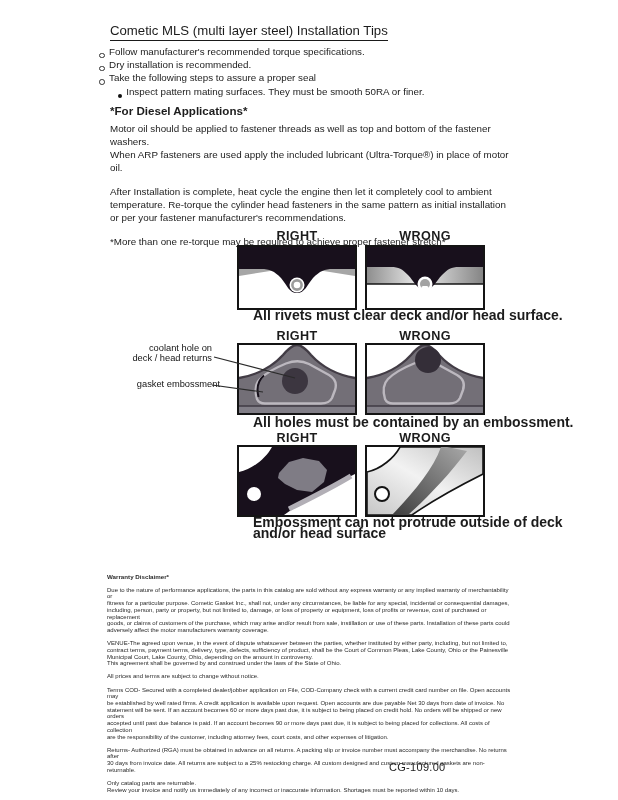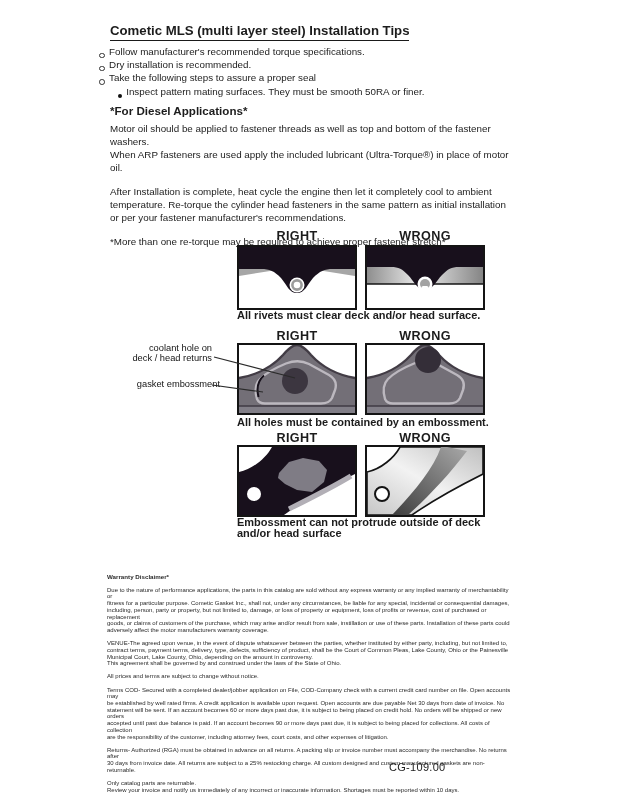--- a/index.html
+++ b/index.html
@@ -1,39 +1,39 @@
 <!DOCTYPE html>
 <html><head>
 <meta charset="utf-8">
 <style>
   html,body{margin:0;padding:0;background:#ffffff;}
   body{width:618px;height:800px;position:relative;overflow:hidden;
        font-family:"Liberation Sans","DejaVu Sans",sans-serif;color:#1c1c1c;}
   .abs{position:absolute;}
   
-  .title{left:110px;top:23px;font-size:13.2px;font-weight:bold;
+  .title{left:110px;top:23px;font-size:13.2px;font-weight:normal;
          border-bottom:1.6px solid #1a1a1a;padding-bottom:2px;white-space:nowrap;}
   
   .tips{left:99px;top:45px;font-size:9.8px;line-height:13.2px;width:440px;}
   .brow{display:flex;align-items:flex-end;}
   .brow.sub{margin-left:19px;}
   .mk-hollow{flex:none;width:3.6px;height:3.6px;border:1px solid #333;border-radius:50%;
              margin:4.2px 4.5px 0 0;}
   .mk-solid{flex:none;width:4.2px;height:4.2px;background:#111;border-radius:50%;
             margin:4.2px 4px 0 0;}
   
   .diesel{left:110px;top:104px;width:412px;}
   .diesel h2{margin:0 0 5px 0;font-size:11.6px;font-weight:bold;}
   .diesel p{margin:0 0 11px 0;font-size:9.8px;line-height:13px;white-space:pre-line;}
   
   .dlabel{width:120px;text-align:center;font-size:12.6px;font-weight:bold;letter-spacing:0.4px;}
   .dbox{width:116px;height:61px;border:2px solid #141414;background:#fff;}
   .dbox.tall{height:68px;}
   .dbox svg{display:block;}
-  .dcap{font-size:11px;font-weight:bold;line-height:11px;}
+  .dcap{font-size:14px;font-weight:bold;line-height:11px;margin-left:16px;}
   .ann{width:104px;text-align:right;font-size:9.3px;line-height:10px;color:#141414;}
   
   .legal{left:107px;top:574px;width:406px;font-size:6px;line-height:6.7px;color:#2a2a2a;}
   .legal h3{margin:0 0 6px 0;font-size:6.2px;font-weight:bold;}
   .legal p{margin:0 0 6.5px 0;white-space:pre-line;}
   .pagecode{left:389px;top:761px;font-size:11px;letter-spacing:0.3px;}
 </style>
 </head>
 <body>
 

